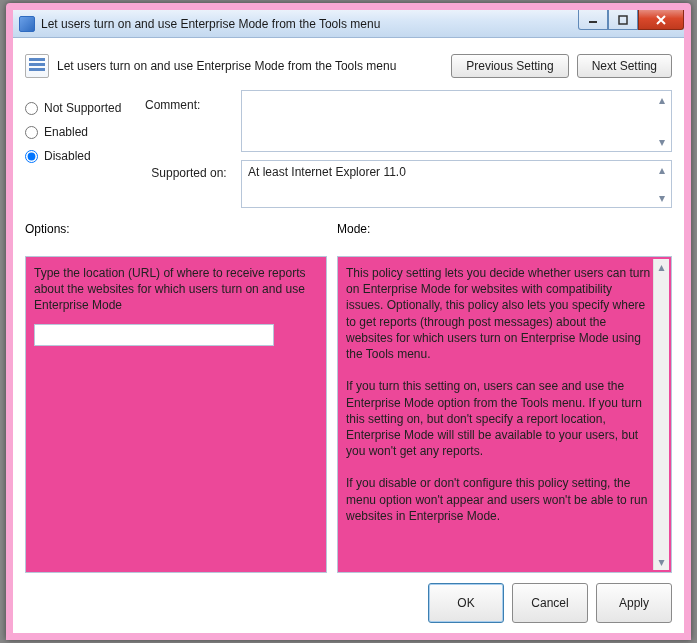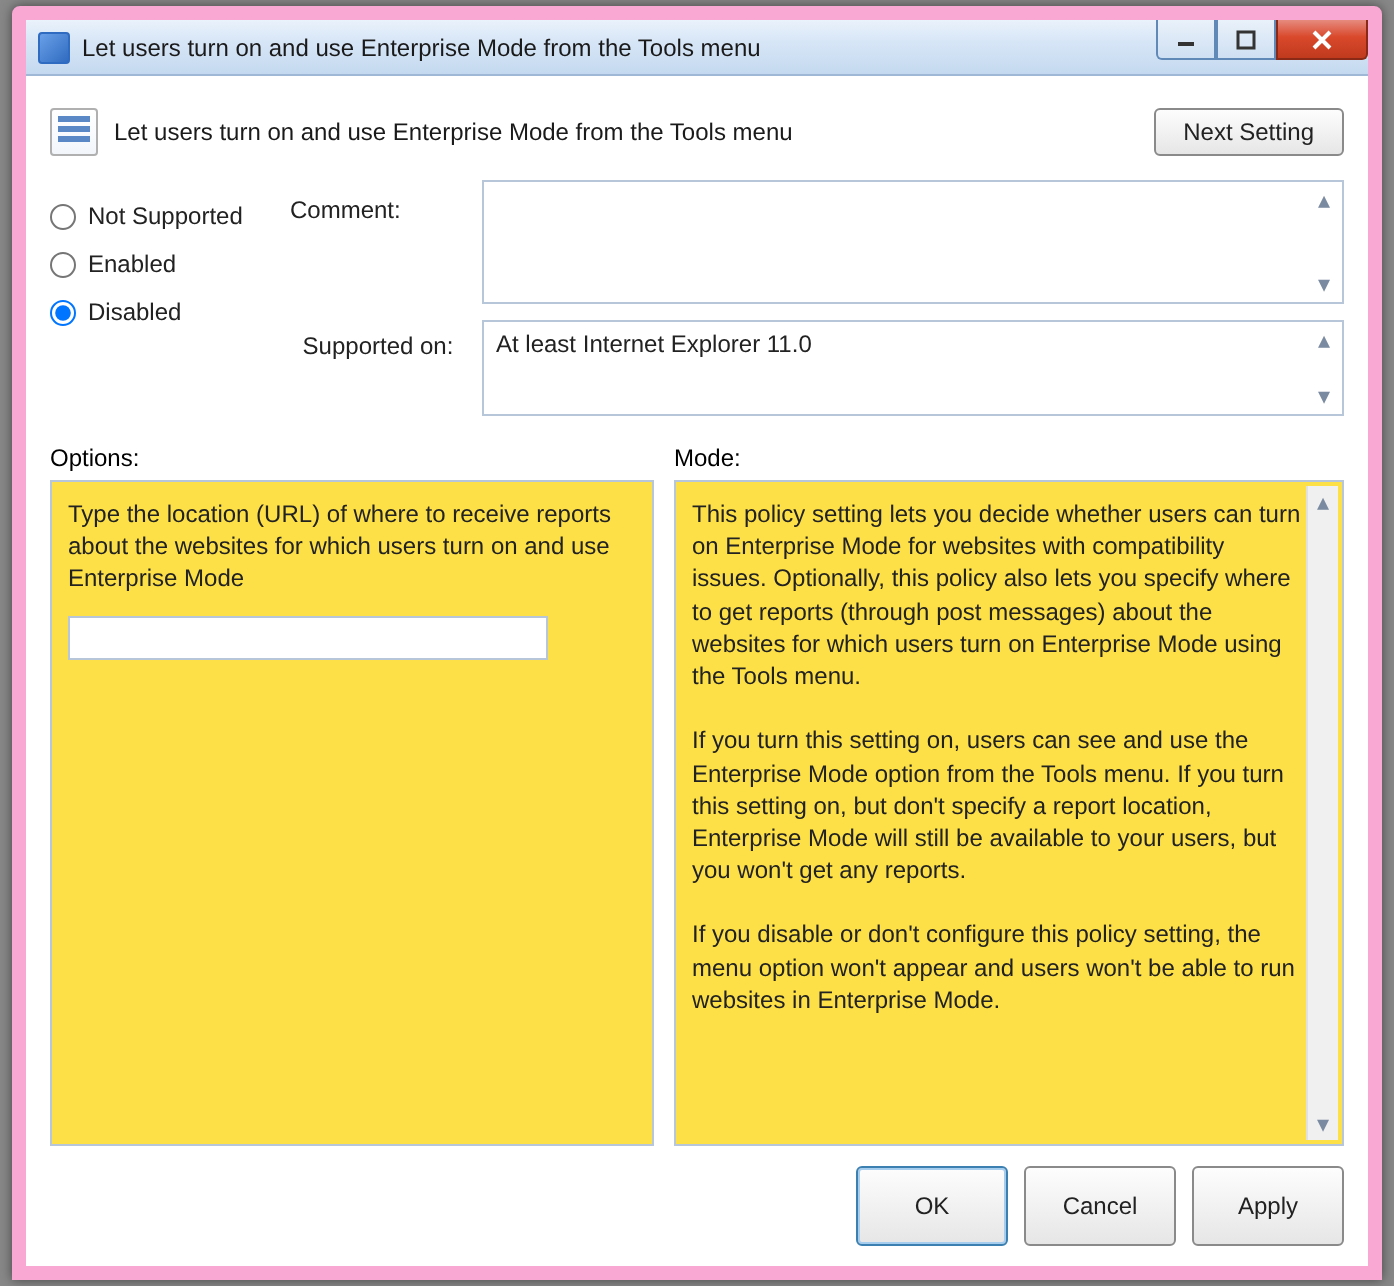--- a/index.html
+++ b/index.html
@@ -166,23 +166,24 @@
 
   .panels {
     flex: 1;
     display: flex;
     gap: 10px;
     margin-top: 4px;
     min-height: 0;
   }
   .panel {
     border: 1px solid #b7c6d9;
-    background: #fde047;
+    background: #ec4899;
     padding: 8px;
     overflow: hidden;
+    margin-top: 16px;
   }
   .panel.options { width: 302px; }
   .panel.help { flex: 1; position: relative; padding-right: 20px; }
   .panel.help .scroll-track {
     position:absolute; right:2px; top:2px; bottom:2px; width:16px;
     background:#f0f0f0; border-left:1px solid #e0e0e0;
   }
   .panel.help .scroll-up, .panel.help .scroll-down{
     position:absolute; left:0; right:0; height:16px;
     display:flex; align-items:center; justify-content:center;
@@ -248,20 +249,21 @@
           </svg>
       </div>
     </div>
   </div>
 
   <div class="client">
 
     <div class="header-row">
       <div class="page-icon"></div>
       <div class="header-title">Let users turn on and use Enterprise Mode from the Tools menu</div>
+      <button class="hdr-btn">Previous Setting</button>
       <button class="hdr-btn">Next Setting</button>
     </div>
 
     <div class="config-row">
       <div class="radio-col">
         <label class="radio-item">
           <input type="radio" name="state" style="">
           <span>Not Supported</span>
         </label>
         <label class="radio-item">

